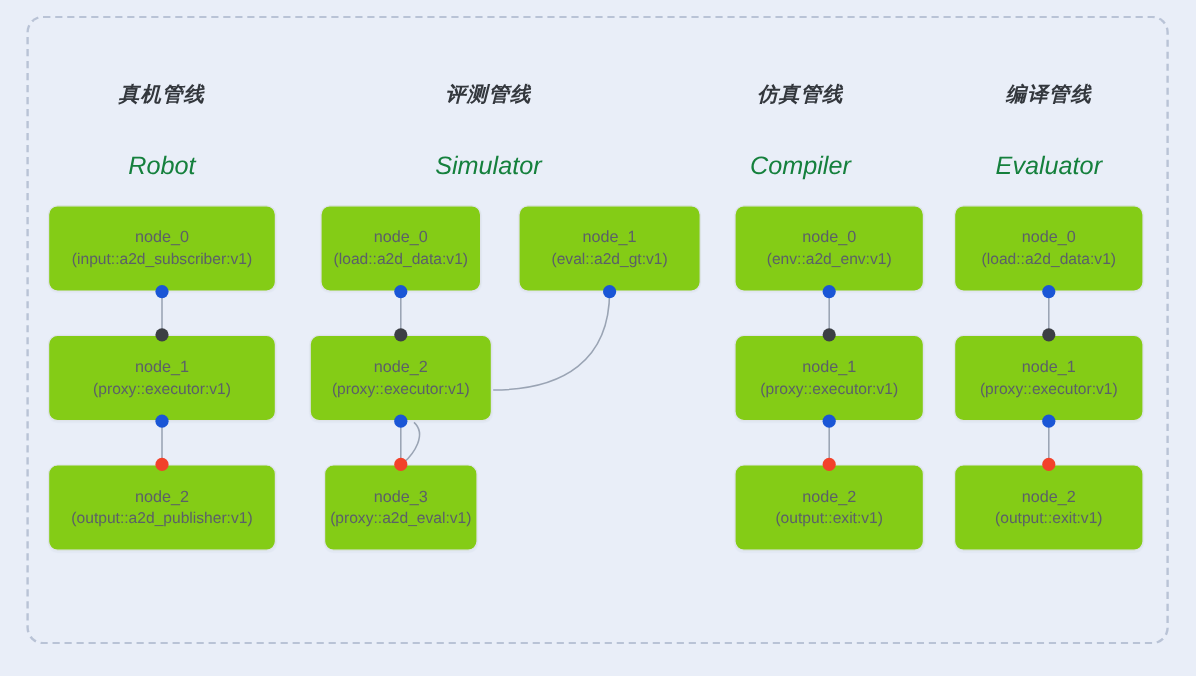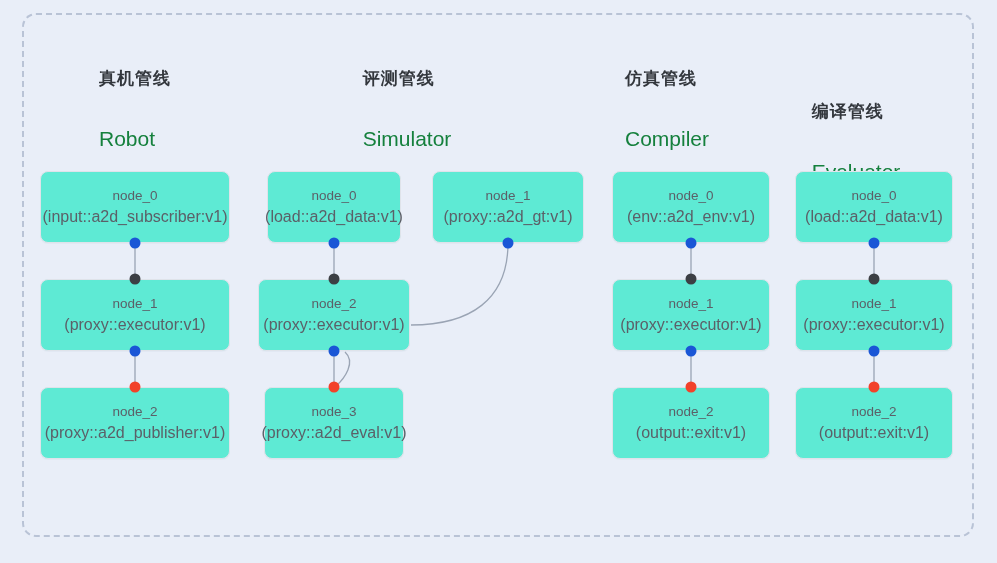--- a/index.html
+++ b/index.html
@@ -42,21 +42,23 @@
     pointer-events: none;
   }
   .edge-line {
     stroke: #9aa4b4;
     stroke-width: 1.3;
     fill: none;
   }
   
   .col-head {
     position: absolute;
+    text-align: center;
     transform: translateX(-50%);
+    font-style: italic;
   }
   .head-cn {
     font-size: 17px;
     font-weight: bold;
     color: #33373d;
     line-height: 1;
     letter-spacing: 1px;
     white-space: nowrap;
   }
   .head-en {
@@ -64,38 +66,38 @@
     font-weight: normal;
     color: #15803d;
     line-height: 1;
     margin-top: 41px;
     white-space: nowrap;
   }
   
   .node {
     position: absolute;
     box-sizing: border-box;
-    background: #5eead4;
+    background: #84cc16;
     border: 1px solid #dfe3ea;
     border-radius: 8px;
     display: flex;
     flex-direction: column;
     align-items: center;
     justify-content: center;
     transform: translateX(-50%);
     box-shadow: 0 1px 1px rgba(40,60,100,0.03);
   }
   .node-title {
     font-size: 13.5px;
     color: #5b6068;
     line-height: 1.45;
     white-space: nowrap;
   }
   .node-sub {
-    font-size: 16px;
+    font-size: 13px;
     color: #5b6068;
     line-height: 1.45;
     white-space: nowrap;
   }
   
   .dot {
     position: absolute;
     width: 11px;
     height: 11px;
     border-radius: 50%;
@@ -131,56 +133,56 @@
         <div class="head-en">Robot</div>
       </div>
       <div class="col-head" style="left: 407px; top: 70px;">
         <div class="head-cn">评测管线</div>
         <div class="head-en">Simulator</div>
       </div>
       <div class="col-head" style="left: 667px; top: 70px;">
         <div class="head-cn">仿真管线</div>
         <div class="head-en">Compiler</div>
       </div>
-      <div class="col-head" style="left: 856px; top: 70px; margin-top: 33px;">
+      <div class="col-head" style="left: 874px; top: 70px;">
         <div class="head-cn">编译管线</div>
         <div class="head-en">Evaluator</div>
       </div>
     </div>
 
   <div id="nodes-layer">
       <div class="node" style="left: 135px; top: 171px; width: 190px; height: 72px;">
         <div class="node-title">node_0</div>
         <div class="node-sub">(input::a2d_subscriber:v1)</div>
       </div>
       <div class="node" style="left: 135px; top: 279px; width: 190px; height: 72px;">
         <div class="node-title">node_1</div>
         <div class="node-sub">(proxy::executor:v1)</div>
       </div>
       <div class="node" style="left: 135px; top: 387px; width: 190px; height: 72px;">
         <div class="node-title">node_2</div>
-        <div class="node-sub">(proxy::a2d_publisher:v1)</div>
+        <div class="node-sub">(output::a2d_publisher:v1)</div>
       </div>
       <div class="dot dot-out" style="left: 135px; top: 243px;"></div>
       <div class="dot dot-in" style="left: 135px; top: 279px;"></div>
       <div class="dot dot-out" style="left: 135px; top: 351px;"></div>
       <div class="dot dot-term" style="left: 135px; top: 387px;"></div>
       <div class="node" style="left: 334px; top: 171px; width: 134px; height: 72px;">
         <div class="node-title">node_0</div>
         <div class="node-sub">(load::a2d_data:v1)</div>
       </div>
       <div class="node" style="left: 508px; top: 171px; width: 152px; height: 72px;">
         <div class="node-title">node_1</div>
-        <div class="node-sub">(proxy::a2d_gt:v1)</div>
+        <div class="node-sub">(eval::a2d_gt:v1)</div>
       </div>
       <div class="node" style="left: 334px; top: 279px; width: 152px; height: 72px;">
         <div class="node-title">node_2</div>
         <div class="node-sub">(proxy::executor:v1)</div>
       </div>
-      <div class="node" style="left: 334px; top: 387px; width: 140px; height: 72px;">
+      <div class="node" style="left: 334px; top: 387px; width: 128px; height: 72px;">
         <div class="node-title">node_3</div>
         <div class="node-sub">(proxy::a2d_eval:v1)</div>
       </div>
       <div class="dot dot-out" style="left: 334px; top: 243px;"></div>
       <div class="dot dot-in" style="left: 334px; top: 279px;"></div>
       <div class="dot dot-out" style="left: 508px; top: 243px;"></div>
       <div class="dot dot-out" style="left: 334px; top: 351px;"></div>
       <div class="dot dot-term" style="left: 334px; top: 387px;"></div>
       <div class="node" style="left: 691px; top: 171px; width: 158px; height: 72px;">
         <div class="node-title">node_0</div>

